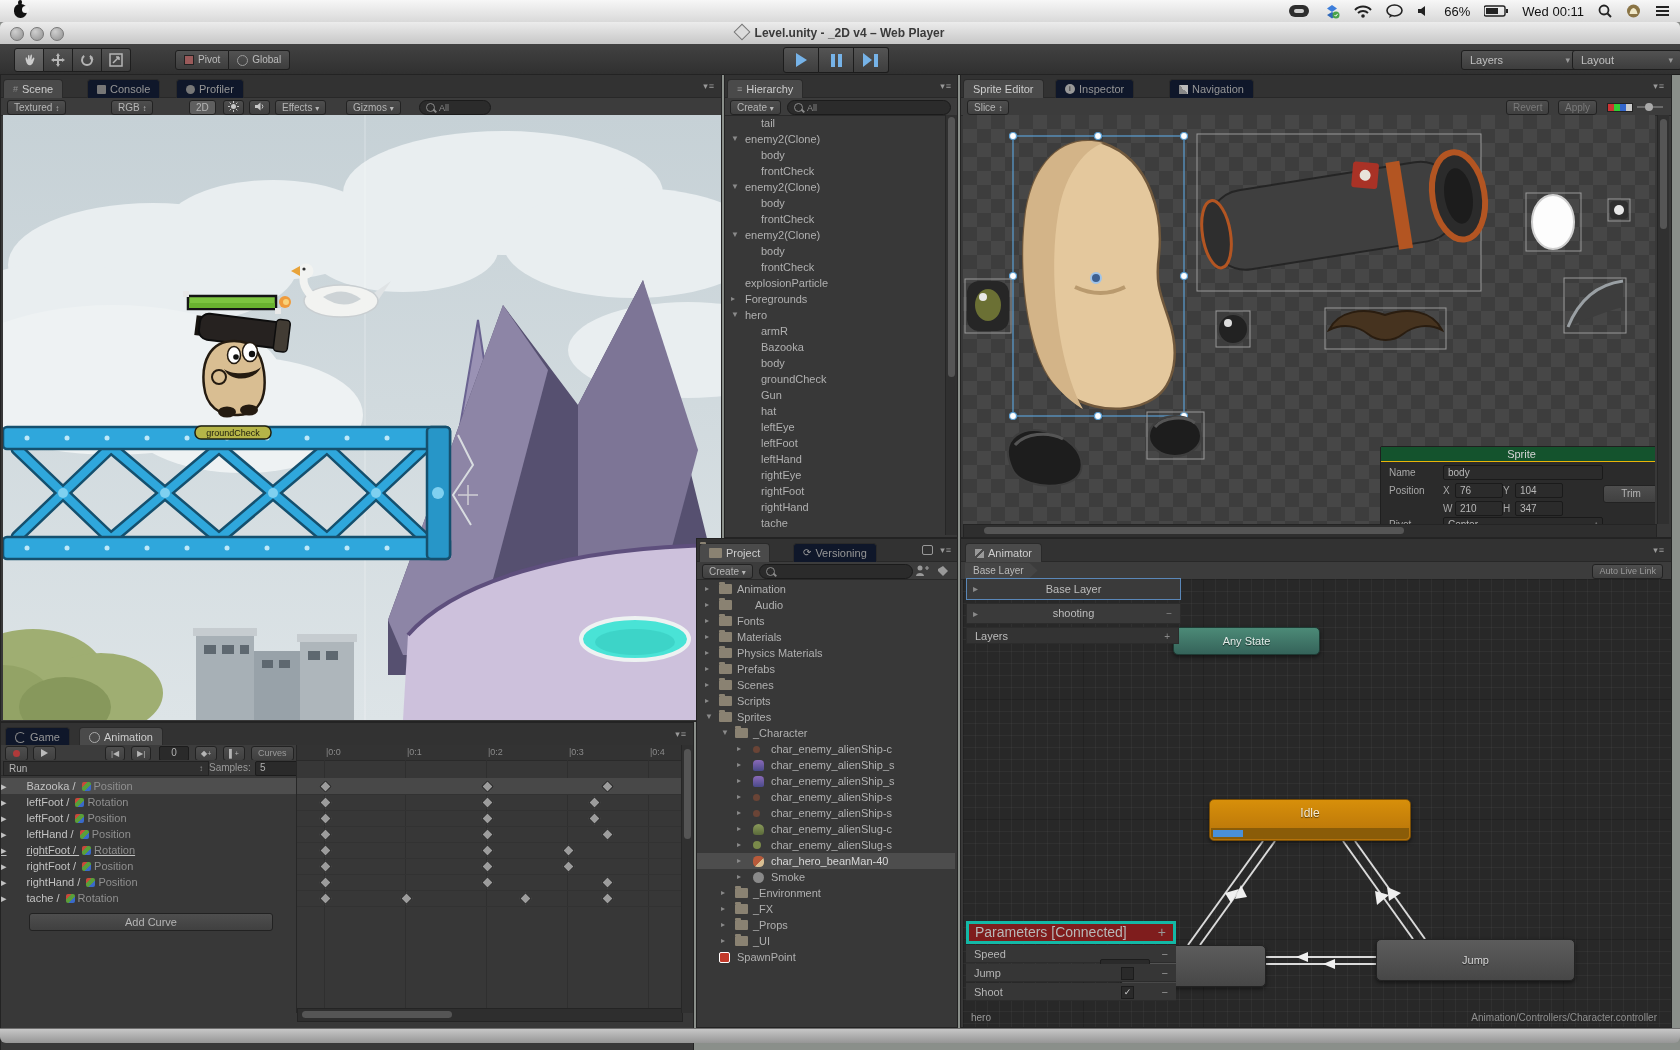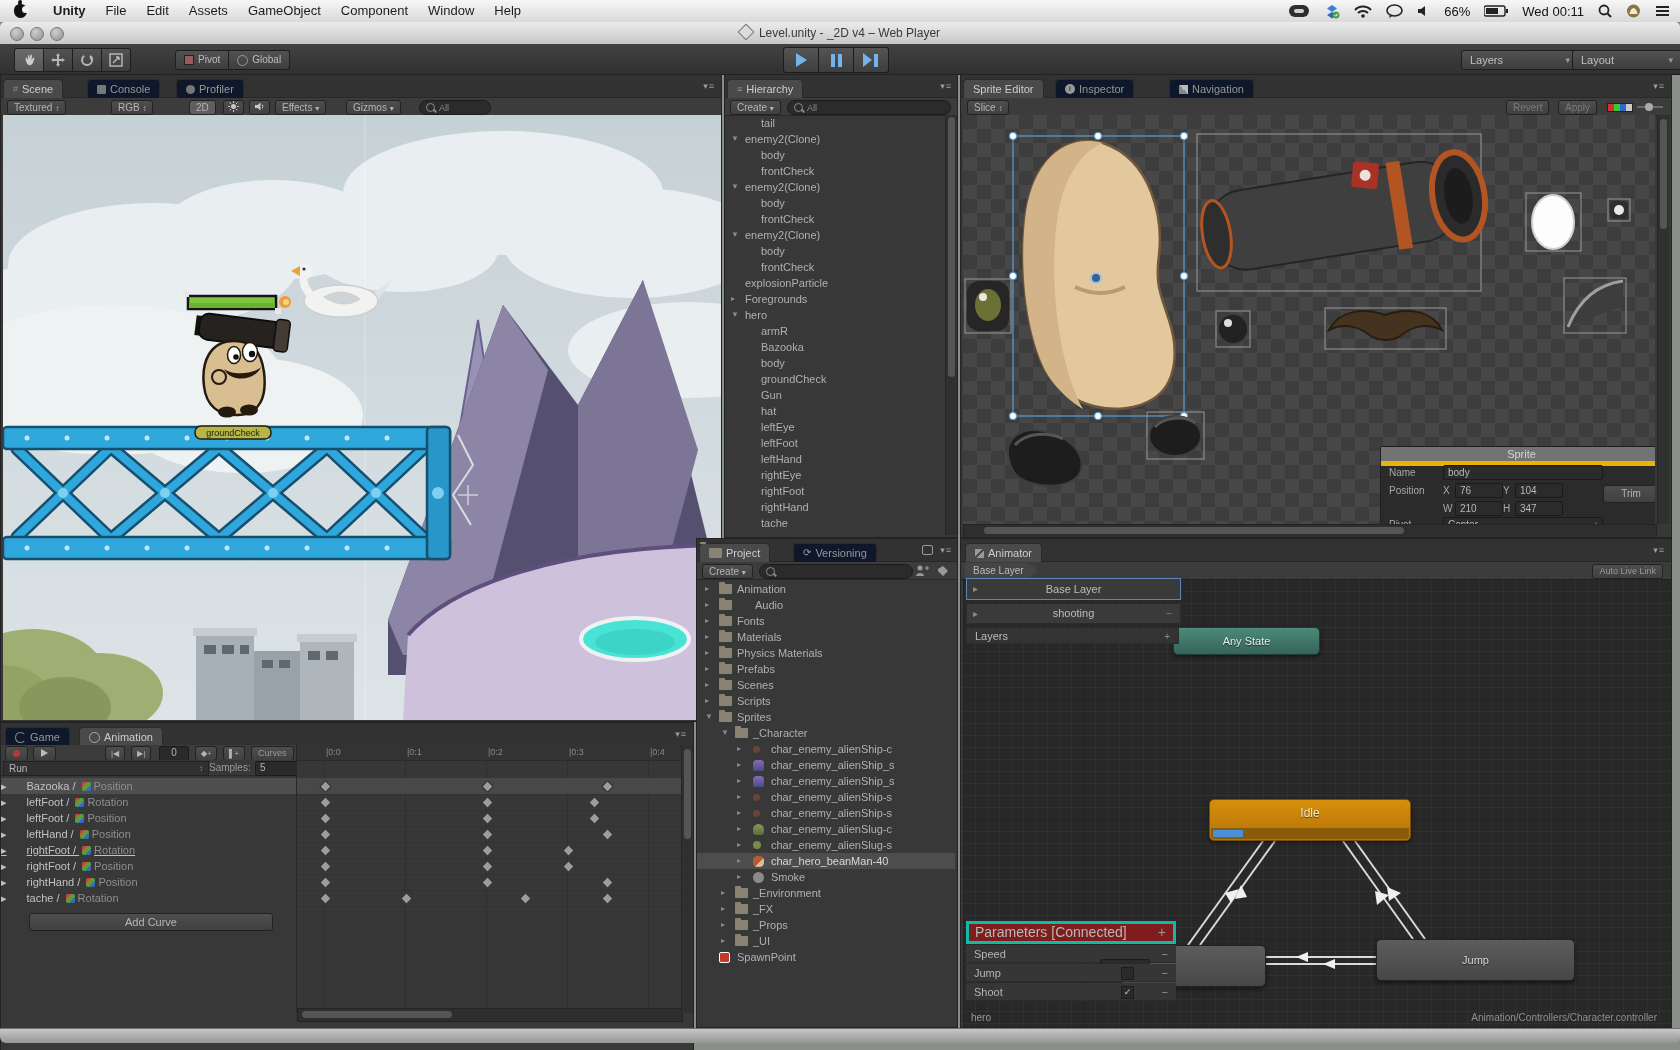--- a/index.html
+++ b/index.html
@@ -13,21 +13,21 @@
   .apple:before{content:"";position:absolute;right:-2px;top:2px;width:7px;height:7px;background:#f2f2f2;border-radius:50%;}
   .apple:after{content:"";position:absolute;left:4px;top:-4px;width:4px;height:5px;background:#111;border-radius:60% 40% 60% 40%;}
   .menu-item{padding:0 10px;height:22px;line-height:22px;}
   .menu-item.b{font-weight:bold;}
   #menu-status{margin-left:auto;display:flex;align-items:center;gap:14px;padding-right:10px;}
   #menu-status .stxt{font-size:13px;color:#111;}
   .sicon{display:inline-block;}
   
   #titlebar{position:absolute;left:0;top:22px;width:1680px;height:22px;
     background:linear-gradient(#ececec,#c7c7c7);border-bottom:1px solid #555;
-    border-radius:5px 5px 0 0;}
+    border-radius:5px 5px 0 0;font-weight:bold;}
   .traffic{position:absolute;top:5px;width:12px;height:12px;border-radius:50%;
     background:radial-gradient(circle at 35% 30%,#cfcfcf,#8f8f8f);border:1px solid #777;}
   #win-title{position:absolute;left:0;right:0;top:0;height:22px;line-height:22px;text-align:center;
     font-size:12px;color:#3a3a3a;}
   #win-title .cube{display:inline-block;width:10px;height:10px;border:1px solid #777;background:#dcdcdc;
     transform:rotate(45deg);margin-right:7px;vertical-align:-1px;}
   
   #utoolbar{position:absolute;left:0;top:44px;width:1680px;height:30px;
     background:linear-gradient(#424242,#303030);border-bottom:1px solid #1d1d1d;}
   .tgroup{position:absolute;top:4px;display:flex;}
@@ -116,30 +116,20 @@
   .ruler-lab{position:absolute;top:2px;font-size:9px;color:#8a8a8a;}
   .gridline{position:absolute;top:0;bottom:0;width:1px;background:#2f2f2f;}
 </style>
 </head>
 <body>
 
 <div id="screen">
 
   <div id="menubar">
     <span class="apple"></span>
-    <span id="menu-items" style="display: flex;">
-        <span class="menu-item b">Unity</span>
-        <span class="menu-item">File</span>
-        <span class="menu-item">Edit</span>
-        <span class="menu-item">Assets</span>
-        <span class="menu-item">GameObject</span>
-        <span class="menu-item">Component</span>
-        <span class="menu-item">Window</span>
-        <span class="menu-item">Help</span>
-      </span>
     <span id="menu-status">
       <svg class="sicon" width="22" height="14">
           <rect x="1" y="1" width="20" height="12" rx="6" fill="#2e2e2e"></rect>
           <rect x="6" y="5" width="10" height="4" rx="2" fill="#cfcfcf"></rect>
         </svg>
       <svg class="sicon" width="16" height="15">
           <path d="M8 1 L13 4.5 L8 8 L3 4.5 Z" fill="#3d7edb"></path>
           <path d="M8 8 L13 11 L8 14.5 L3 11 Z" fill="#2f68b8"></path>
           <circle cx="12" cy="11" r="3.5" fill="#4aa34a"></circle>
           <path d="M10.5 11 l1.2 1.2 l2-2.4" stroke="#fff" stroke-width="1" fill="none"></path>
@@ -895,21 +885,21 @@
           <path d="M52,330 C62,318 85,316 100,324" fill="none" stroke="#555" stroke-width="3"></path>
         </g>
         <g>
           <rect x="184" y="297" width="57" height="47" fill="none" stroke="#9a9a9a" stroke-width="1"></rect>
           <ellipse cx="212" cy="321" rx="26" ry="20" fill="#1d1d1d" stroke="#3e3e3e" stroke-width="2"></ellipse>
           <path d="M192,312 C200,302 222,300 232,308" fill="none" stroke="#555" stroke-width="3"></path>
         </g>
       </svg>
       
       <div id="sprite-info">
-        <div style="text-align:center;font-size:11px;color:#d5d5d5;height:14px;line-height:15px;background:#737373;border-bottom:5px solid #eab308">Sprite</div>
+        <div style="text-align:center;font-size:11px;color:#d5d5d5;height:14px;line-height:15px;background:#14532d;border-bottom:1px solid #eab308">Sprite</div>
         <span class="si-lab" style="left:8px;top:20px">Name</span>
         <div class="si-field" style="left:62px;top:18px;width:150px">body</div>
         <span class="si-lab" style="left:8px;top:38px">Position</span>
         <span class="si-lab" style="left:62px;top:38px">X</span>
         <div class="si-field" style="left:74px;top:36px;width:38px;text-align:left">76</div>
         <span class="si-lab" style="left:122px;top:38px">Y</span>
         <div class="si-field" style="left:134px;top:36px;width:38px;text-align:left">104</div>
         <div class="mini-btn" style="left:222px;top:38px;width:42px;text-align:center;height:16px;line-height:16px">Trim</div>
         <span class="si-lab" style="left:62px;top:56px">W</span>
         <div class="si-field" style="left:74px;top:54px;width:38px;text-align:left">210</div>

